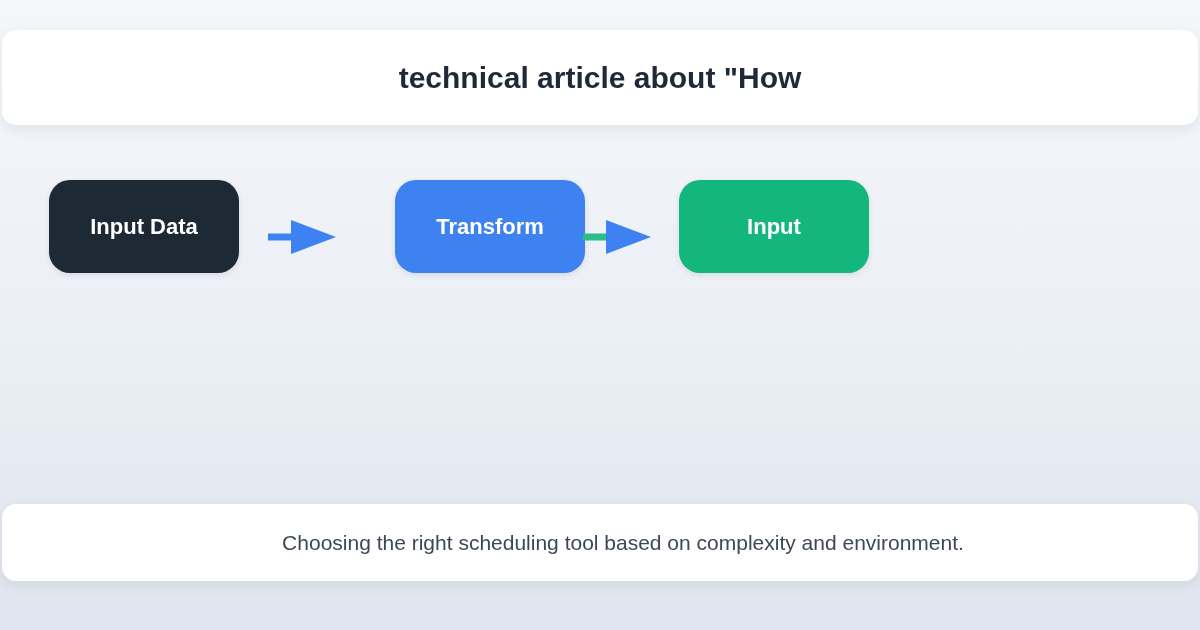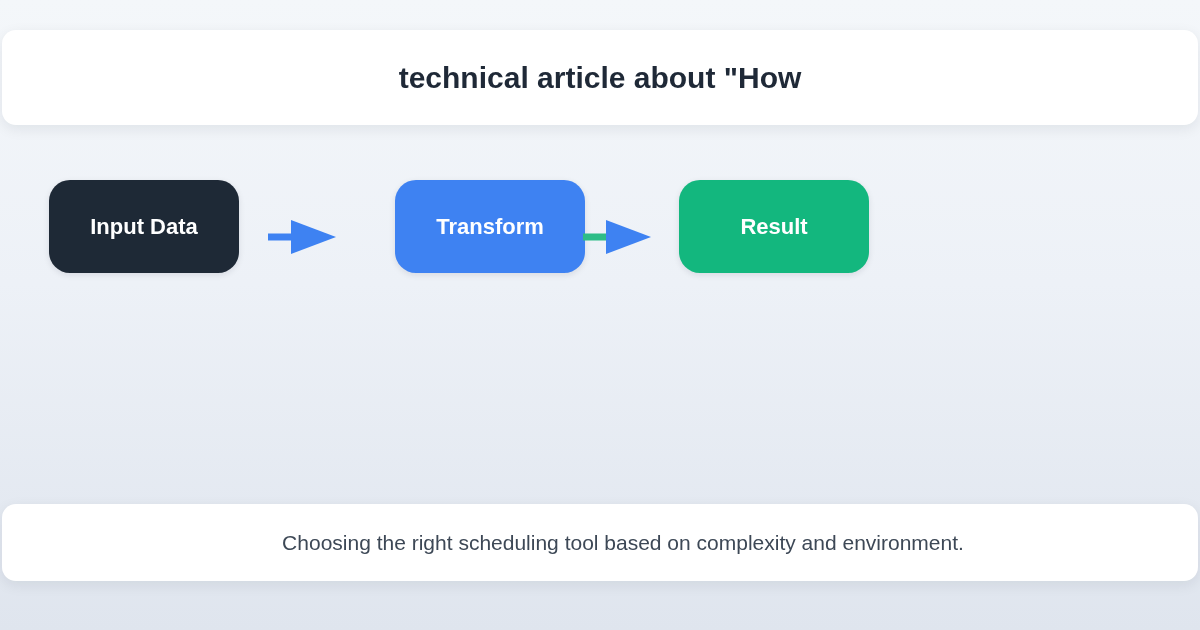--- a/index.html
+++ b/index.html
@@ -90,20 +90,20 @@
   <div class="node node-2" style="background-color: rgb(62, 130, 242);">
     <span style="color: rgb(255, 255, 255);">Transform</span>
   </div>
 
   <svg class="arrow arrow-2" viewBox="0 0 75 44">
     <line x1="4" y1="22" x2="30" y2="22" stroke-width="7" stroke="#2dbd87"></line>
     <polygon points="27,5 72,22 27,39" fill="#3e82f2"></polygon>
   </svg>
 
   <div class="node node-3" style="background-color: rgb(19, 183, 126);">
-    <span style="color: rgb(255, 255, 255);">Result</span>
+    <span style="color: rgb(255, 255, 255);">Input</span>
   </div>
 
   <div class="card footer-card">
     <div class="caption">Choosing the right scheduling tool based on complexity and environment.</div>
   </div>
 
 </div>
 
 </body></html>

